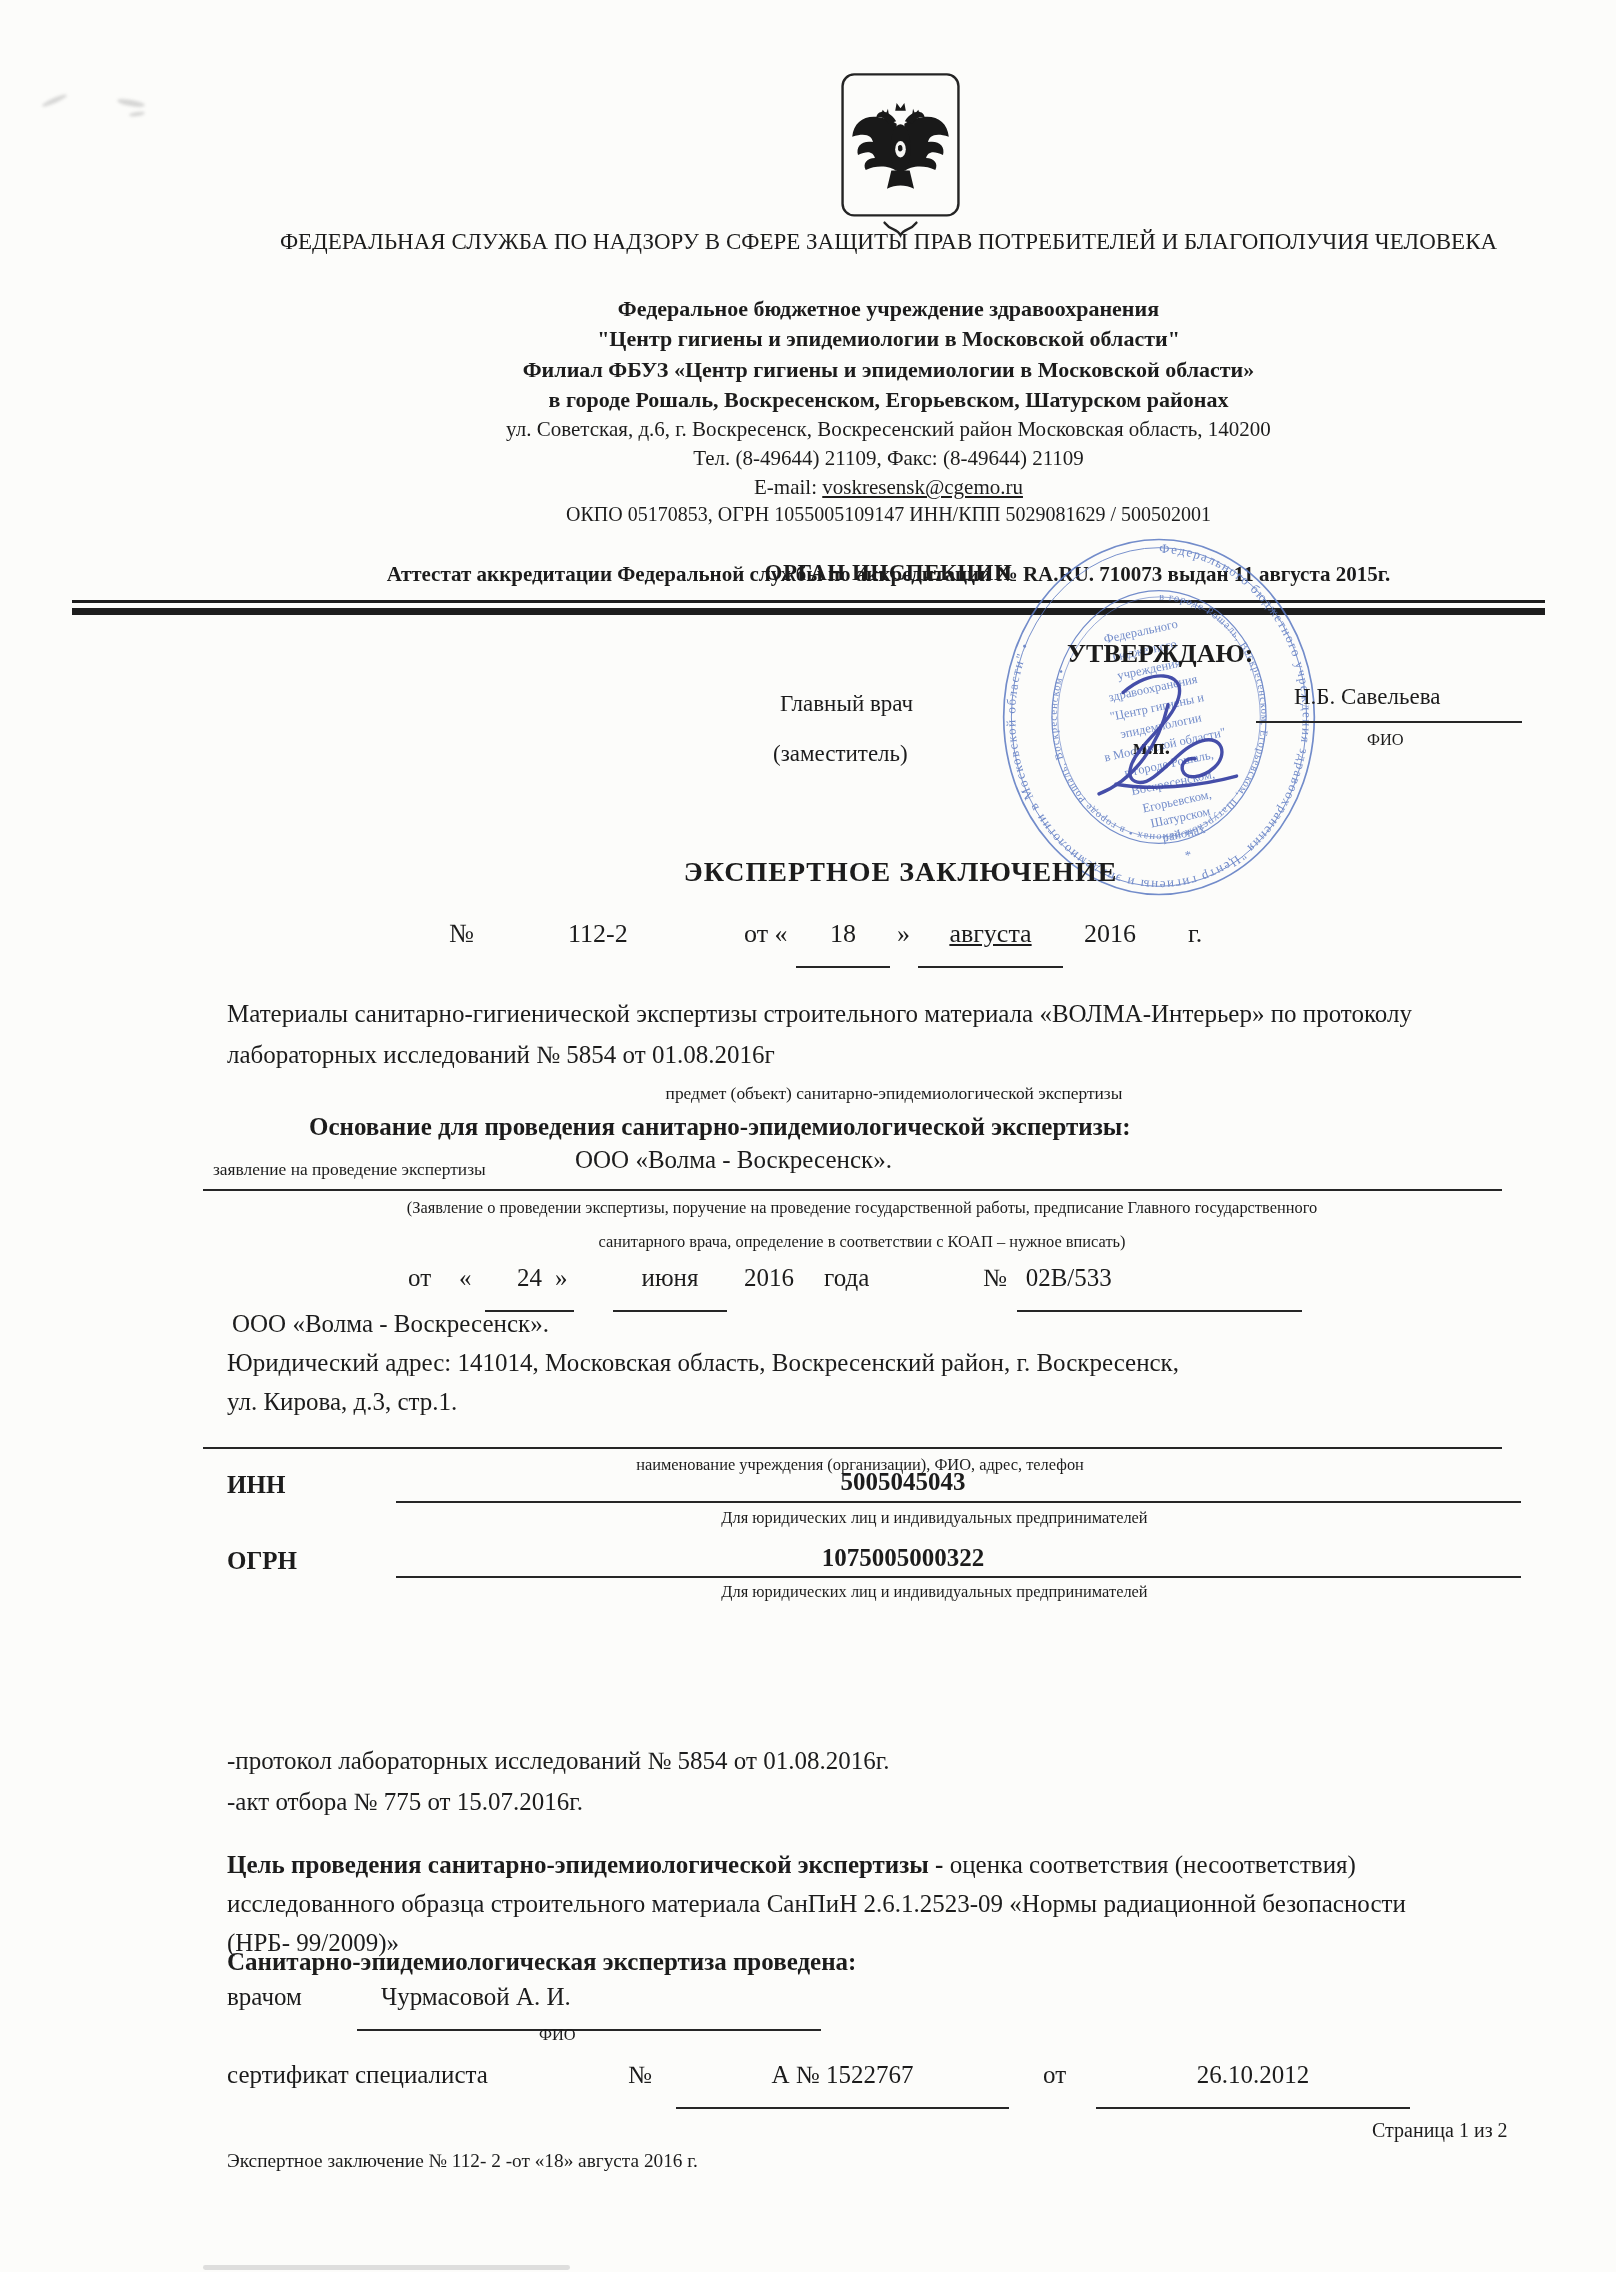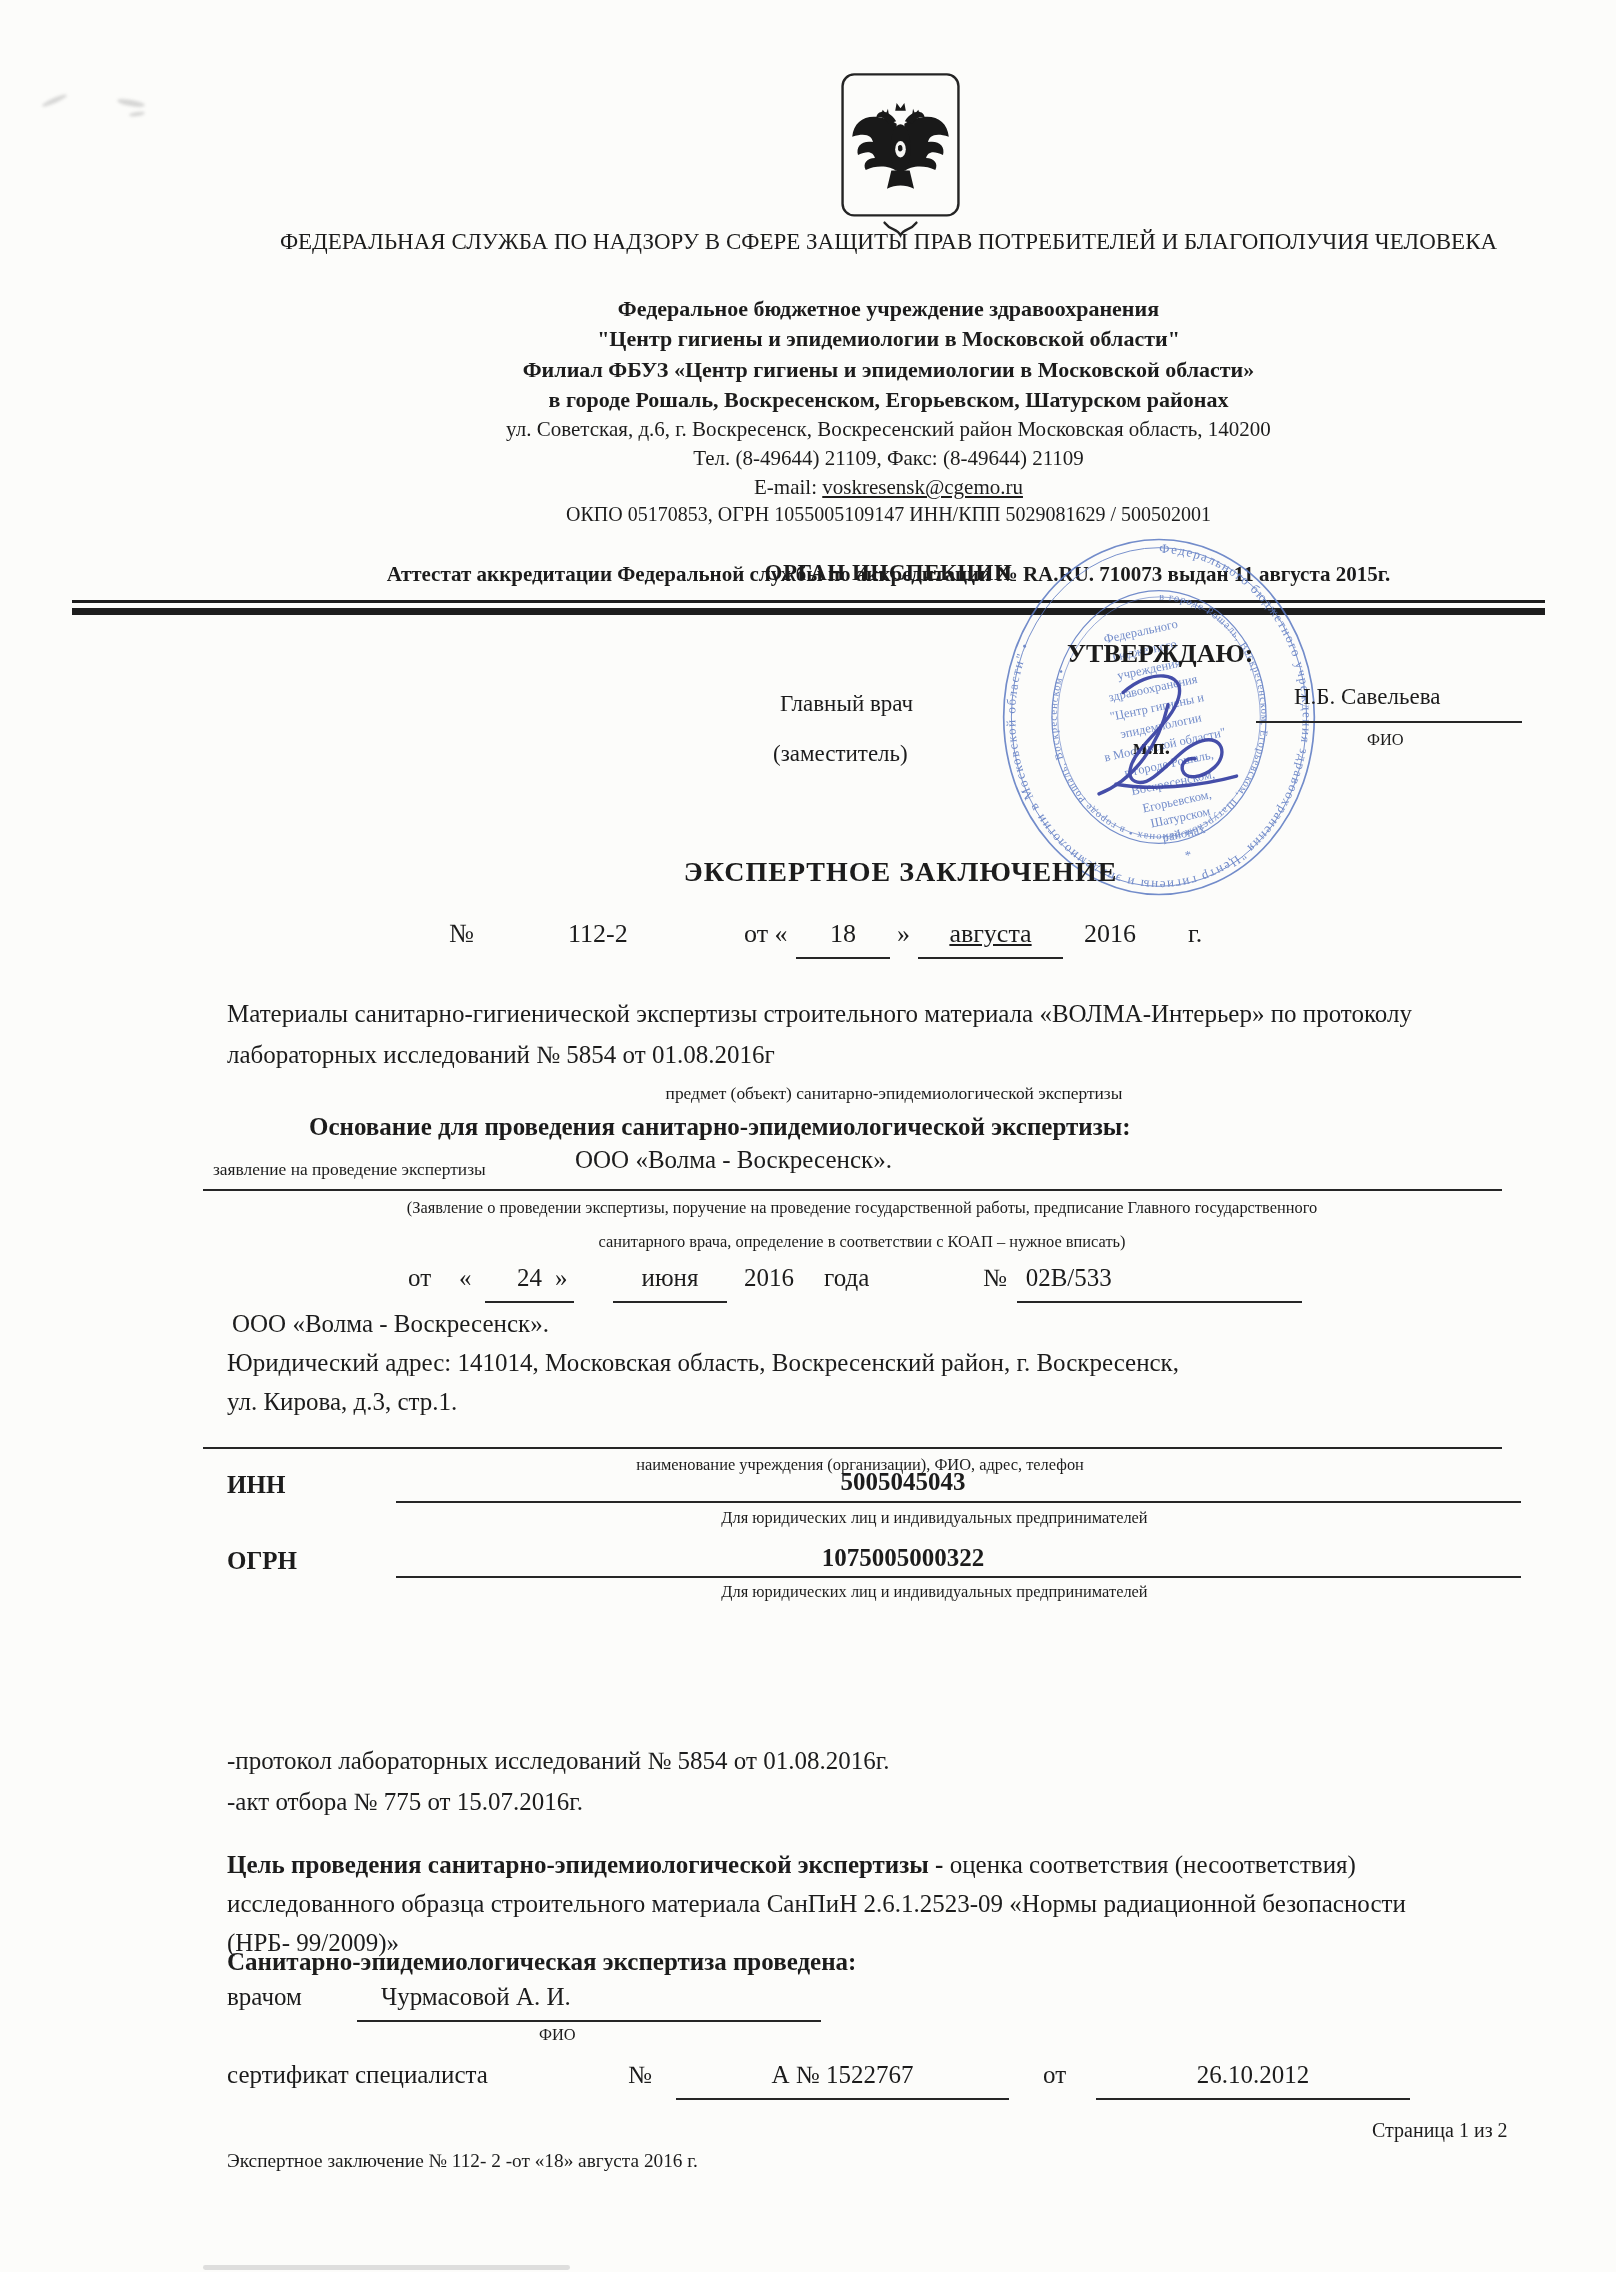--- a/index.html
+++ b/index.html
@@ -14,21 +14,21 @@
   .f42{font-size:20px;line-height:1.25;}
   .f44{font-size:21px;line-height:1.3;}
   .f46{font-size:22px;line-height:1.3;}
   .f48{font-size:23px;line-height:1.28;}
   .f52{font-size:25px;line-height:1.62;}
   .f54{font-size:26px;line-height:1.3;}
   .f58{font-size:28px;line-height:1.3;letter-spacing:1px;}
   .lh-block{left:164px;width:1449px;text-align:center;}
   .rule{background:#1d1d1d;}
   .uline{background:#262626;height:2.4px;}
-  .fill-in{border-bottom:2.4px solid #262626;padding-bottom:6px;}
+  .fill-in{border-bottom:2.4px solid #262626;padding-bottom:15px;}
   .smudge{position:absolute;background:#a9a9a9;opacity:.45;border-radius:50%;filter:blur(1.4px);}
   .stamp-svg text{font-family:"Liberation Serif",serif;}
   .noselect{user-select:none;}
 </style>
 </head>
 <body>
 
 <div class="page noselect">
 
   <div class="smudge" style="left:41px;top:98px;width:27px;height:5.3px;transform:rotate(-24deg);"></div>

